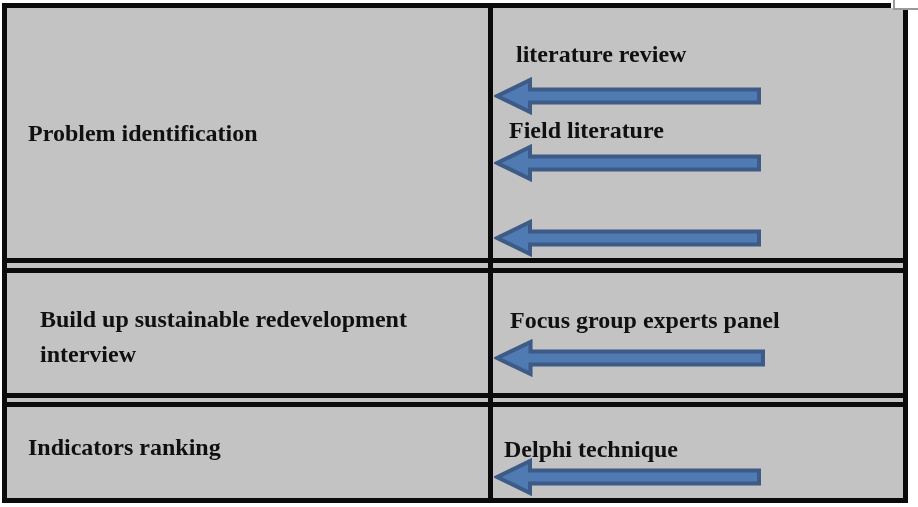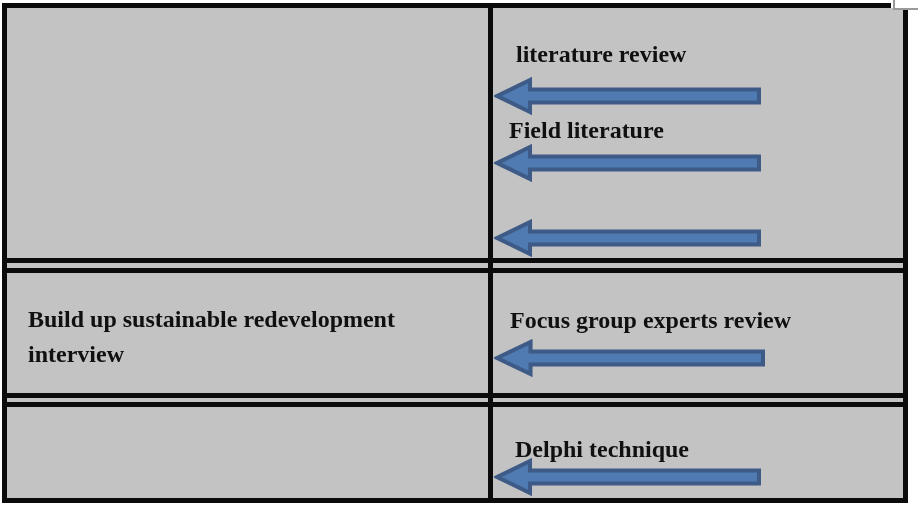--- a/index.html
+++ b/index.html
@@ -39,44 +39,46 @@
   <div class="hsep" style="top:268px"></div>
   <div class="hsep" style="top:393px"></div>
   <div class="hsep" style="top:402px"></div>
 
   <div class="vdiv"></div>
 
   <div class="notch"></div>
   <div class="notch-v"></div>
   <div class="notch-h"></div>
 
+  <div class="stage" style="left:28px;top:116px">Problem identification</div>
 
-  <div class="stage" style="left:28px;top:302px">
+  <div class="stage" style="left:40px;top:302px">
     <div>Build up sustainable redevelopment</div>
     <div>interview</div>
   </div>
 
+  <div class="stage" style="left:28px;top:430px">Indicators ranking</div>
 
   <div class="method" style="left:516px;top:37px">literature review</div>
   <svg class="arrow" style="left:494px;top:77px" width="268" height="38" viewBox="0 0 268 38" preserveAspectRatio="none">
     <polygon points="3,19 36,3 36,12.5 265,12.5 265,25.5 36,25.5 36,35"></polygon>
   </svg>
 
   <div class="method" style="left:509px;top:113px">Field literature</div>
   <svg class="arrow" style="left:494px;top:144px" width="268" height="38" viewBox="0 0 268 38" preserveAspectRatio="none">
     <polygon points="3,19 36,3 36,12.5 265,12.5 265,25.5 36,25.5 36,35"></polygon>
   </svg>
 
   <svg class="arrow" style="left:494px;top:219px" width="268" height="38" viewBox="0 0 268 38" preserveAspectRatio="none">
     <polygon points="3,19 36,3 36,12.5 265,12.5 265,25.5 36,25.5 36,35"></polygon>
   </svg>
 
-  <div class="method" style="left:510px;top:303px">Focus group experts review</div>
+  <div class="method" style="left:510px;top:303px">Focus group experts panel</div>
   <svg class="arrow" style="left:494px;top:339px" width="272" height="38" viewBox="0 0 268 38" preserveAspectRatio="none">
     <polygon points="3,19 36,3 36,12.5 265,12.5 265,25.5 36,25.5 36,35"></polygon>
   </svg>
 
-  <div class="method" style="left:515px;top:432px">Delphi technique</div>
+  <div class="method" style="left:504px;top:432px">Delphi technique</div>
   <svg class="arrow" style="left:494px;top:458px" width="268" height="38" viewBox="0 0 268 38" preserveAspectRatio="none">
     <polygon points="3,19 36,3 36,12.5 265,12.5 265,25.5 36,25.5 36,35"></polygon>
   </svg>
 
 </div>
 
 </body></html>

